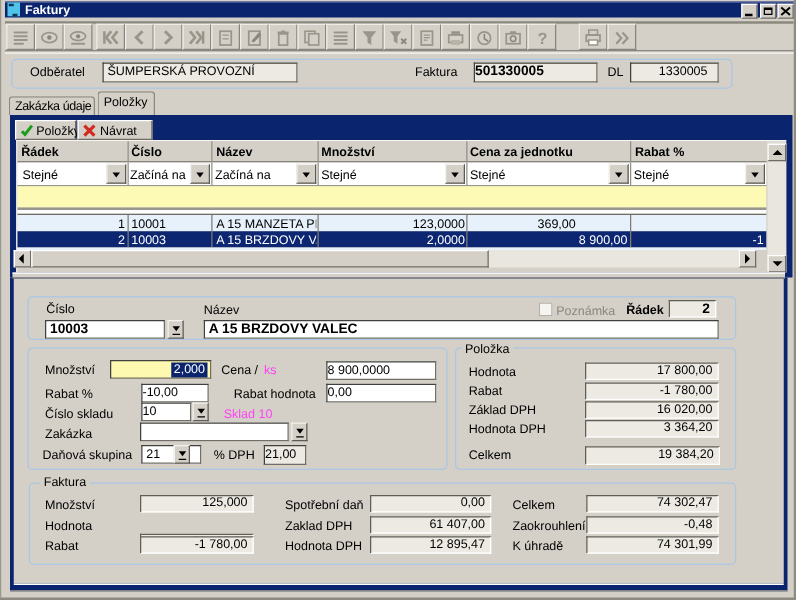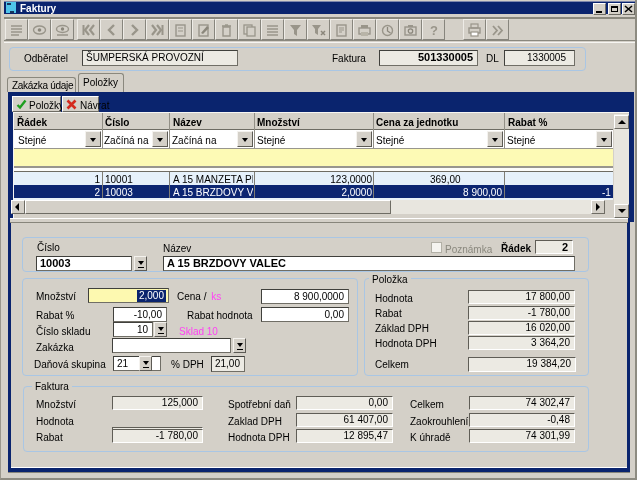--- a/index.html
+++ b/index.html
@@ -1,20 +1,20 @@
 <!DOCTYPE html>
 <html><head><meta charset="utf-8"><style>
 html,body{margin:0;padding:0;overflow:hidden}
 #win{position:relative;width:637px;height:480px;background:#d4d0c8;font-family:"Liberation Sans",sans-serif;font-size:11px;overflow:hidden;box-sizing:border-box;border-right:2px solid #8d8b81;border-bottom:2px solid #8d8b81;border-left:1px solid #9a978d}
 #win *{box-sizing:border-box}
 .abs{position:absolute}
 .lbl{position:absolute;white-space:nowrap;font-size:10px;line-height:11px;color:#000}
 .fldw{position:absolute;background:#fff;border:1px solid;border-color:#40403c #706e66 #706e66 #40403c;font-size:10px;line-height:13px;white-space:nowrap;overflow:hidden}
 .fldg{position:absolute;background:#eceae3;border:1px solid;border-color:#5f5d56 #fff #fff #5f5d56;font-size:10px;line-height:12px;white-space:nowrap;overflow:hidden;text-align:right;padding-right:4px}
-.ra{text-align:right;padding-right:4px}
+.ra{padding-right:4px}
 .la{padding-left:3px}
 .b{font-weight:bold}
 .fb{font-weight:bold;font-size:11px}
 .btn3{position:absolute;background:#d4d0c8;border:1px solid;border-color:#fff #6e6c64 #6e6c64 #fff}
 .spin{position:absolute;width:13px;background:#d4d0c8;border:1px solid;border-color:#f4f2ee #5c5a54 #5c5a54 #f4f2ee;text-align:center;font-weight:bold;font-size:10px;line-height:12px;color:#000}
 .bluep{position:absolute;border:1px solid #a9c6e4;border-radius:4px}
 .tbtn{position:absolute;top:19px;width:23px;height:21px;background:#d4d0c8;border:1px solid;border-color:#eeece7 #87857d #87857d #eeece7}
 .tbtn svg{position:absolute;left:3px;top:3px}
 .colsep{position:absolute;width:1px;background:#928f86}
 .cbtn{position:absolute;top:18px;width:16px;height:16px;background:#d4d0c8;border:1px solid;border-color:#f4f2ee #5c5a54 #5c5a54 #f4f2ee}
@@ -189,21 +189,21 @@
 
 <div class="abs" style="left:7px;top:92px;width:626px;height:130px;background:#0a246e"></div>
 <div class="abs" style="left:7px;top:222px;width:622px;height:251px;background:#0a246e"></div>
 
 <div class="btn3" style="left:11px;top:96px;width:49px;height:16px">
  <svg width="11" height="11" style="position:absolute;left:3px;top:2px">
         <path d="M1.5 6 L4 8.5 L9.5 1.5" stroke="#1e9e1e" stroke-width="2.4" fill="none"></path>
       </svg>
  <div class="lbl" style="left:16px;top:3px">Položky</div>
     </div>
-<div class="btn3" style="left:61px;top:96px;width:37px;height:16px">
+<div class="btn3" style="left:61px;top:96px;width:60px;height:16px">
  <svg width="11" height="11" style="position:absolute;left:3px;top:2px">
         <path d="M1.5 1.5 L9.5 9.5 M9.5 1.5 L1.5 9.5" stroke="#d42a1e" stroke-width="2.6" fill="none"></path>
       </svg>
  <div class="lbl" style="left:17px;top:3px">Návrat</div>
     </div>
 
 <div id="grid" class="abs" style="left:12px;top:112px;width:616px;height:106px;background:#d4d0c8;border-left:1px solid #f6f5f2;border-top:1px solid #f6f5f2">
 
  <div class="abs" style="left:0;top:0;width:599px;height:17px;background:#d4d0c8;border-bottom:1px solid #6e6c64"></div>
  <div class="lbl b" style="left:3px;top:4px">Řádek</div>

